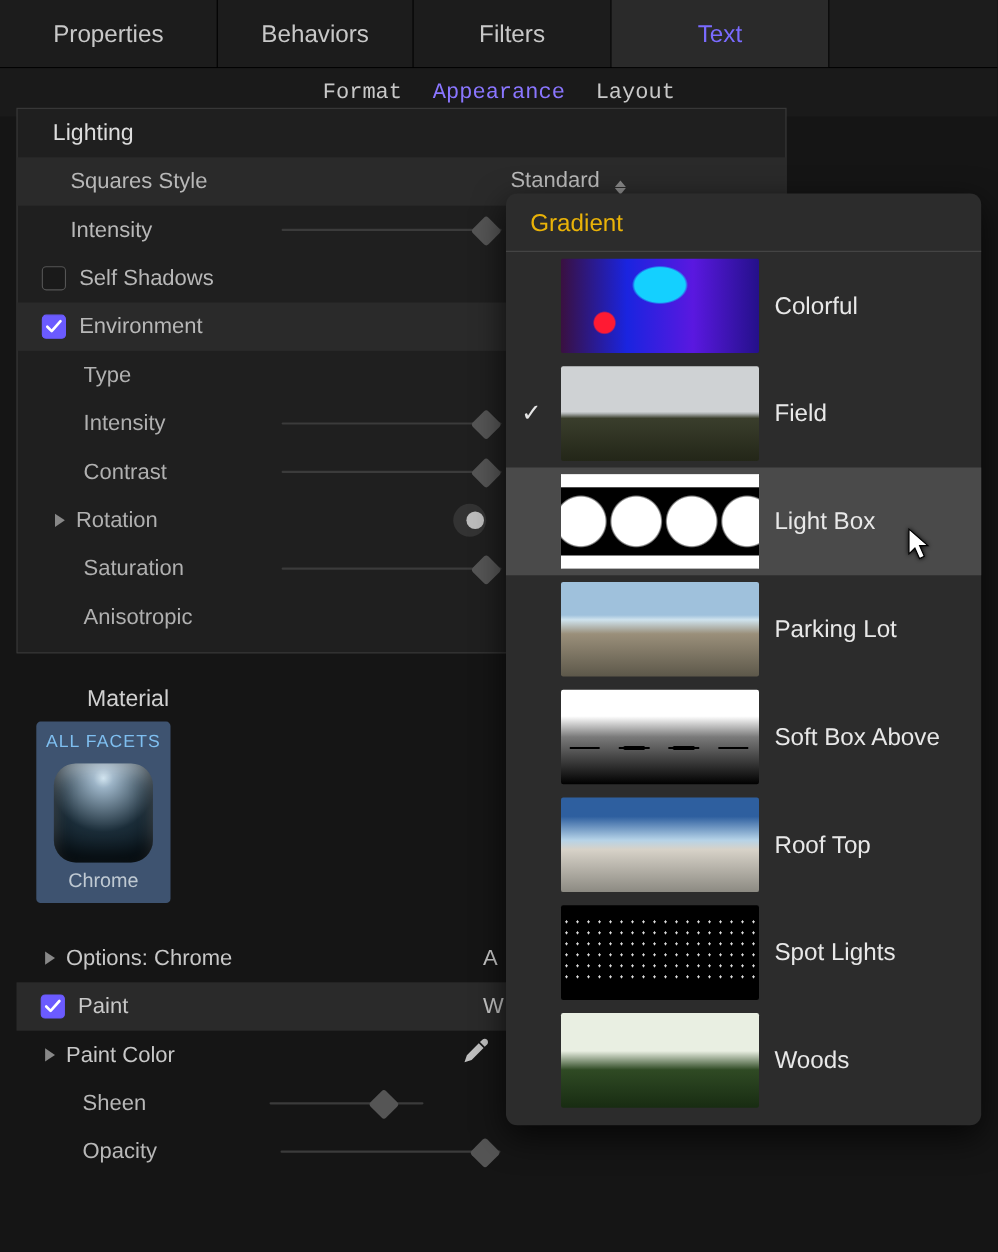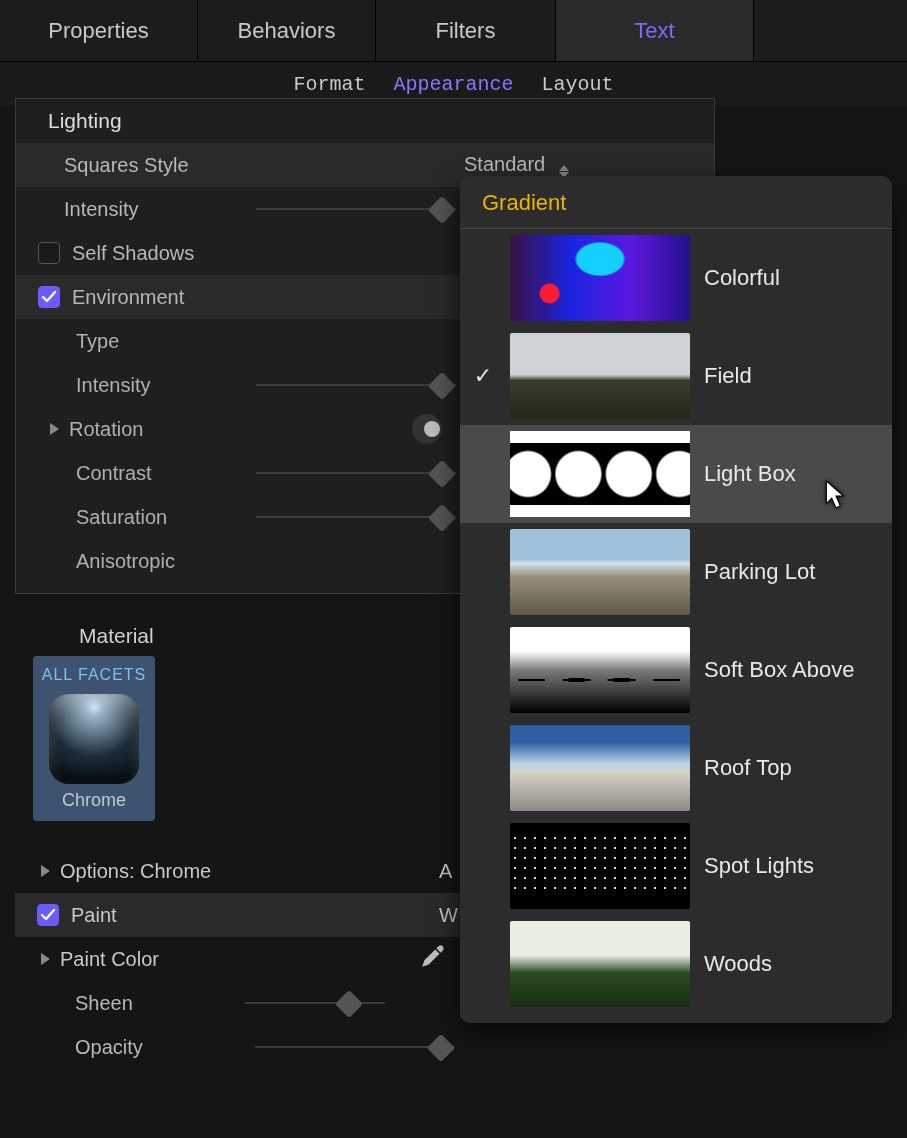--- a/index.html
+++ b/index.html
@@ -144,34 +144,34 @@
   <div class="row subsub">
     <span class="label">Type</span>
   </div>
   <div class="row subsub">
     <span class="label">Intensity</span>
     <div class="sliderwrap">
       <div class="slidertrack"></div>
         <div class="sliderknob" style="left:176px;"></div>
     </div>
   </div>
+  <div class="row subsub">
+    <span class="label">Contrast</span>
+    <div class="sliderwrap">
+      <div class="slidertrack"></div>
+        <div class="sliderknob" style="left:176px;"></div>
+    </div>
+  </div>
   <div class="row subsub" style="padding-left:34px;">
     <span class="disclosure"></span>
     <span class="label">Rotation</span>
     <div style="position:absolute; left:396px;">
       <div style="width:30px;height:30px;border-radius:50%;background:#333;position:relative;">
         <div style="position:absolute; right:2px; top:7px; width:16px;height:16px;border-radius:50%; background:#bdbdbd;"></div>
       </div>
-    </div>
-  </div>
-  <div class="row subsub">
-    <span class="label">Contrast</span>
-    <div class="sliderwrap">
-      <div class="slidertrack"></div>
-        <div class="sliderknob" style="left:176px;"></div>
     </div>
   </div>
   <div class="row subsub">
     <span class="label">Saturation</span>
     <div class="sliderwrap">
       <div class="slidertrack"></div>
         <div class="sliderknob" style="left:176px;"></div>
     </div>
   </div>
   <div class="row subsub">

